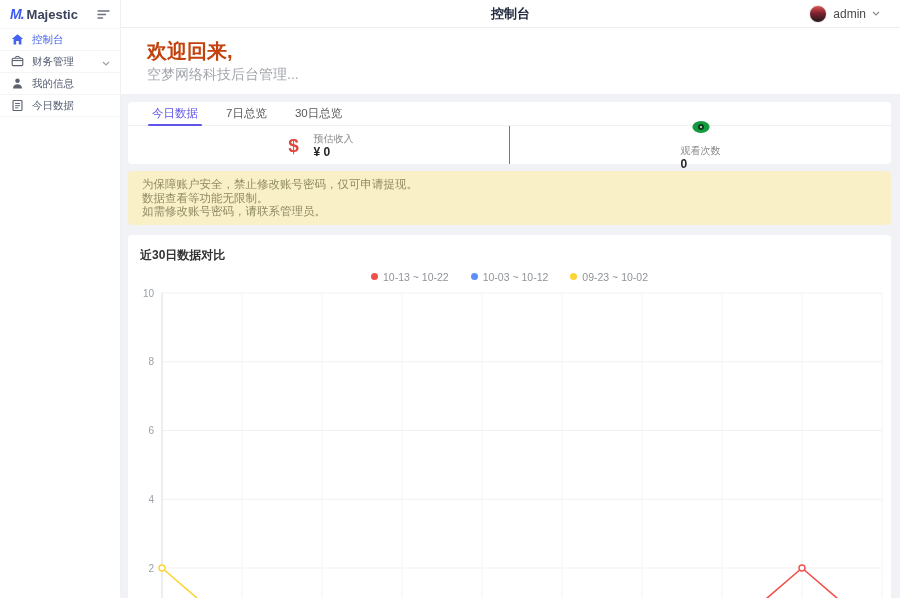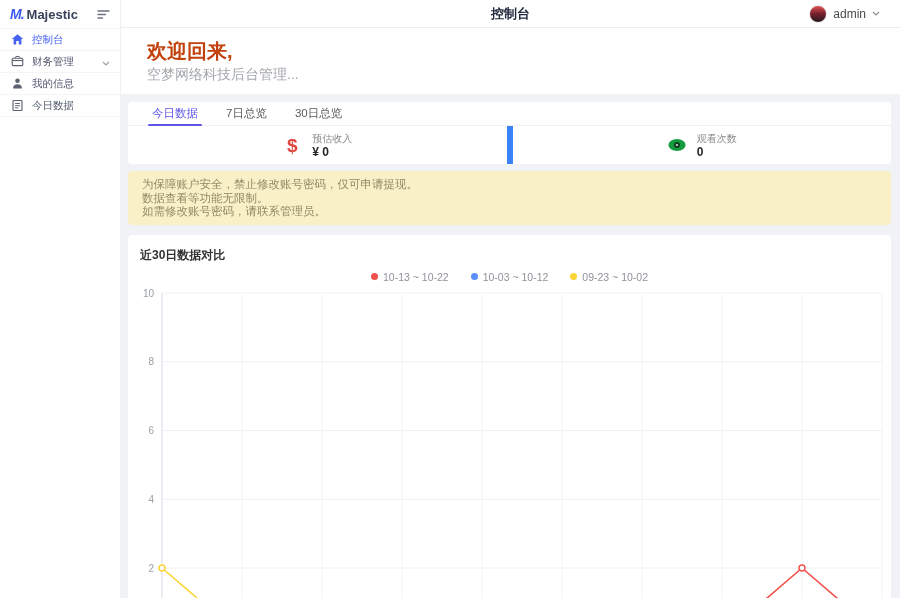--- a/index.html
+++ b/index.html
@@ -32,21 +32,21 @@
 
   .content { flex:1; padding:0 9px 0 7px; display:flex; flex-direction:column; min-height:0; }
 
   .tabs-card { background:#fff; border-radius:4px; margin-top:8px; flex:none; }
   .tab-bar { height:24px; display:flex; gap:28px; padding-left:24px; border-bottom:1px solid #f0f0f0; }
   .tab { font-size:11.5px; color:#595959; display:flex; align-items:center; cursor:pointer; position:relative; }
   .tab.active { color:var(--tabAccent); }
   .tab.active::after { content:""; position:absolute; left:-4px; right:-4px; bottom:-1px; height:2px; background:var(--tabAccent); border-radius:1px; }
   .stats { display:flex; height:38px; align-items:center; }
   .stat { flex:1; display:flex; align-items:center; justify-content:center; gap:10px; }
-  .stat + .stat { border-left:6px solid #3b82f6; height:100%; }
+  .stat + .stat { border-left:1px solid #3b82f6; height:100%;flex-direction:column; }
   .stat-icon { width:20px; display:flex; justify-content:center; align-items:center; }
   .dollar-glyph { font-size:19px; font-weight:bold; line-height:1; }
   .stat-label { font-size:10px; color:#8c8c8c; line-height:13px; }
   .stat-value { font-size:12px; font-weight:bold; color:#262626; line-height:14px; }
 
   .notice { background:var(--noticeBg); border-radius:4px; margin-top:7px; padding:7px 14px 6px; flex:none; }
   .notice-line { font-size:11.5px; color:var(--noticeText); line-height:13.5px; }
 
   .chart-card { background:#fff; border-radius:4px 4px 0 0; margin-top:10px; flex:1; position:relative; overflow:hidden; padding:12px; min-height:0; }
   .chart-title { font-size:12px; font-weight:bold; color:#333; }

